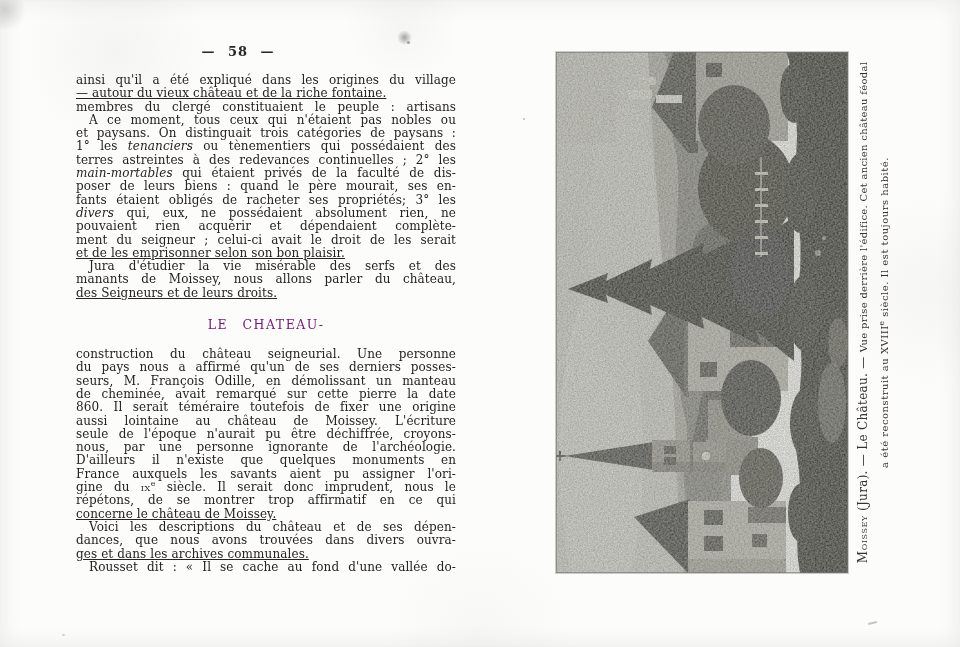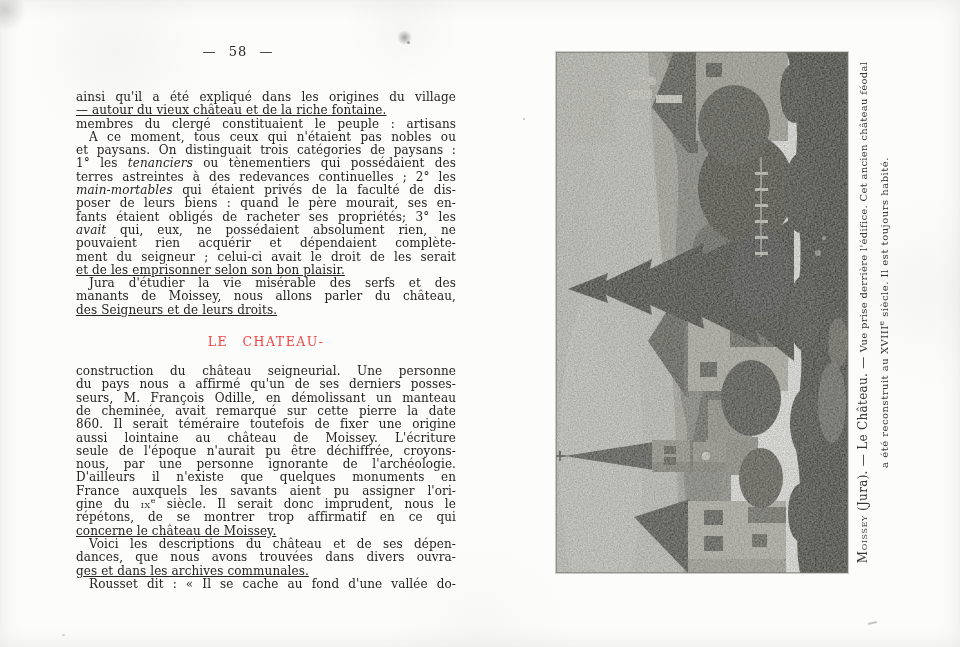--- a/index.html
+++ b/index.html
@@ -13,31 +13,31 @@
       radial-gradient(circle at 50% 98%, rgba(120,120,115,0.04), rgba(0,0,0,0) 12%);
     font-family:"DejaVu Serif","Liberation Serif",serif;
     color:#26231e;
   }
   .vignette{position:absolute;inset:0;pointer-events:none;box-shadow:inset 0 0 22px rgba(60,58,52,0.10);}
   
   .textcol{position:absolute;left:76px;top:44px;width:380px;}
   .pagenum{
     text-align:center;position:relative;left:-28px;
     font-size:13px;word-spacing:7px;letter-spacing:1px;
-    margin-bottom:32px;font-weight:normal;color:#2a2722;
+    margin-bottom:15px;font-weight:bold;color:#2a2722;
   }
   .line{
     font-size:12px;line-height:13.3px;letter-spacing:0.1px;
     text-align:justify;text-align-last:justify;
   }
   .line.end{text-align:center;text-align-last:left;text-decoration:underline;}
   .line.ind{text-indent:13px;}
   .chapter-heading{
     text-align:center;font-size:12.5px;letter-spacing:1.5px;word-spacing:9px;
-    margin:17px 0 16px;color:#ef4444;
+    margin:17px 0 16px;color:#701a75;
   }
   .seg-i{font-style:italic;}
   .seg-sc{font-variant:small-caps;letter-spacing:0.6px;}
   sup.seg-sup{font-size:8px;line-height:0;vertical-align:super;}
   .seg-sm{font-size:10px;}
   
   .photo-wrap{
     position:absolute;left:556px;top:52px;width:292px;height:521px;
     outline:1px solid rgba(110,110,100,0.35);
   }
@@ -75,21 +75,21 @@
       <div class="line">ainsi qu'il a été expliqué dans les origines du village</div>
       <div class="line end">— autour du vieux château et de la riche fontaine.</div>
       <div class="line">membres du clergé constituaient le peuple : artisans</div>
       <div class="line ind">A ce moment, tous ceux qui n'étaient pas nobles ou</div>
       <div class="line">et paysans. On distinguait trois catégories de paysans :</div>
       <div class="line">1° les <span class="seg-i">tenanciers</span> ou tènementiers qui possédaient des</div>
       <div class="line">terres astreintes à des redevances continuelles ; 2° les</div>
       <div class="line"><span class="seg-i">main-mortables</span> qui étaient privés de la faculté de dis-</div>
       <div class="line">poser de leurs biens : quand le père mourait, ses en-</div>
       <div class="line">fants étaient obligés de racheter ses propriétés; 3° les</div>
-      <div class="line"><span class="seg-i">avait</span> qui, eux, ne possédaient absolument rien, ne</div>
+      <div class="line"><span class="seg-i">divers</span> qui, eux, ne possédaient absolument rien, ne</div>
       <div class="line">pouvaient rien acquérir et dépendaient complète-</div>
       <div class="line">ment du seigneur ; celui-ci avait le droit de les serait</div>
       <div class="line end">et de les emprisonner selon son bon plaisir.</div>
       <div class="line ind">Jura d'étudier la vie misérable des serfs et des</div>
       <div class="line">manants de Moissey, nous allons parler du château,</div>
       <div class="line end">des Seigneurs et de leurs droits.</div>
       <div class="chapter-heading">LE CHATEAU-</div>
       <div class="line">construction du château seigneurial.  Une personne</div>
       <div class="line">du pays nous a affirmé qu'un de ses derniers posses-</div>
       <div class="line">seurs, M. François Odille, en démolissant un manteau</div>

